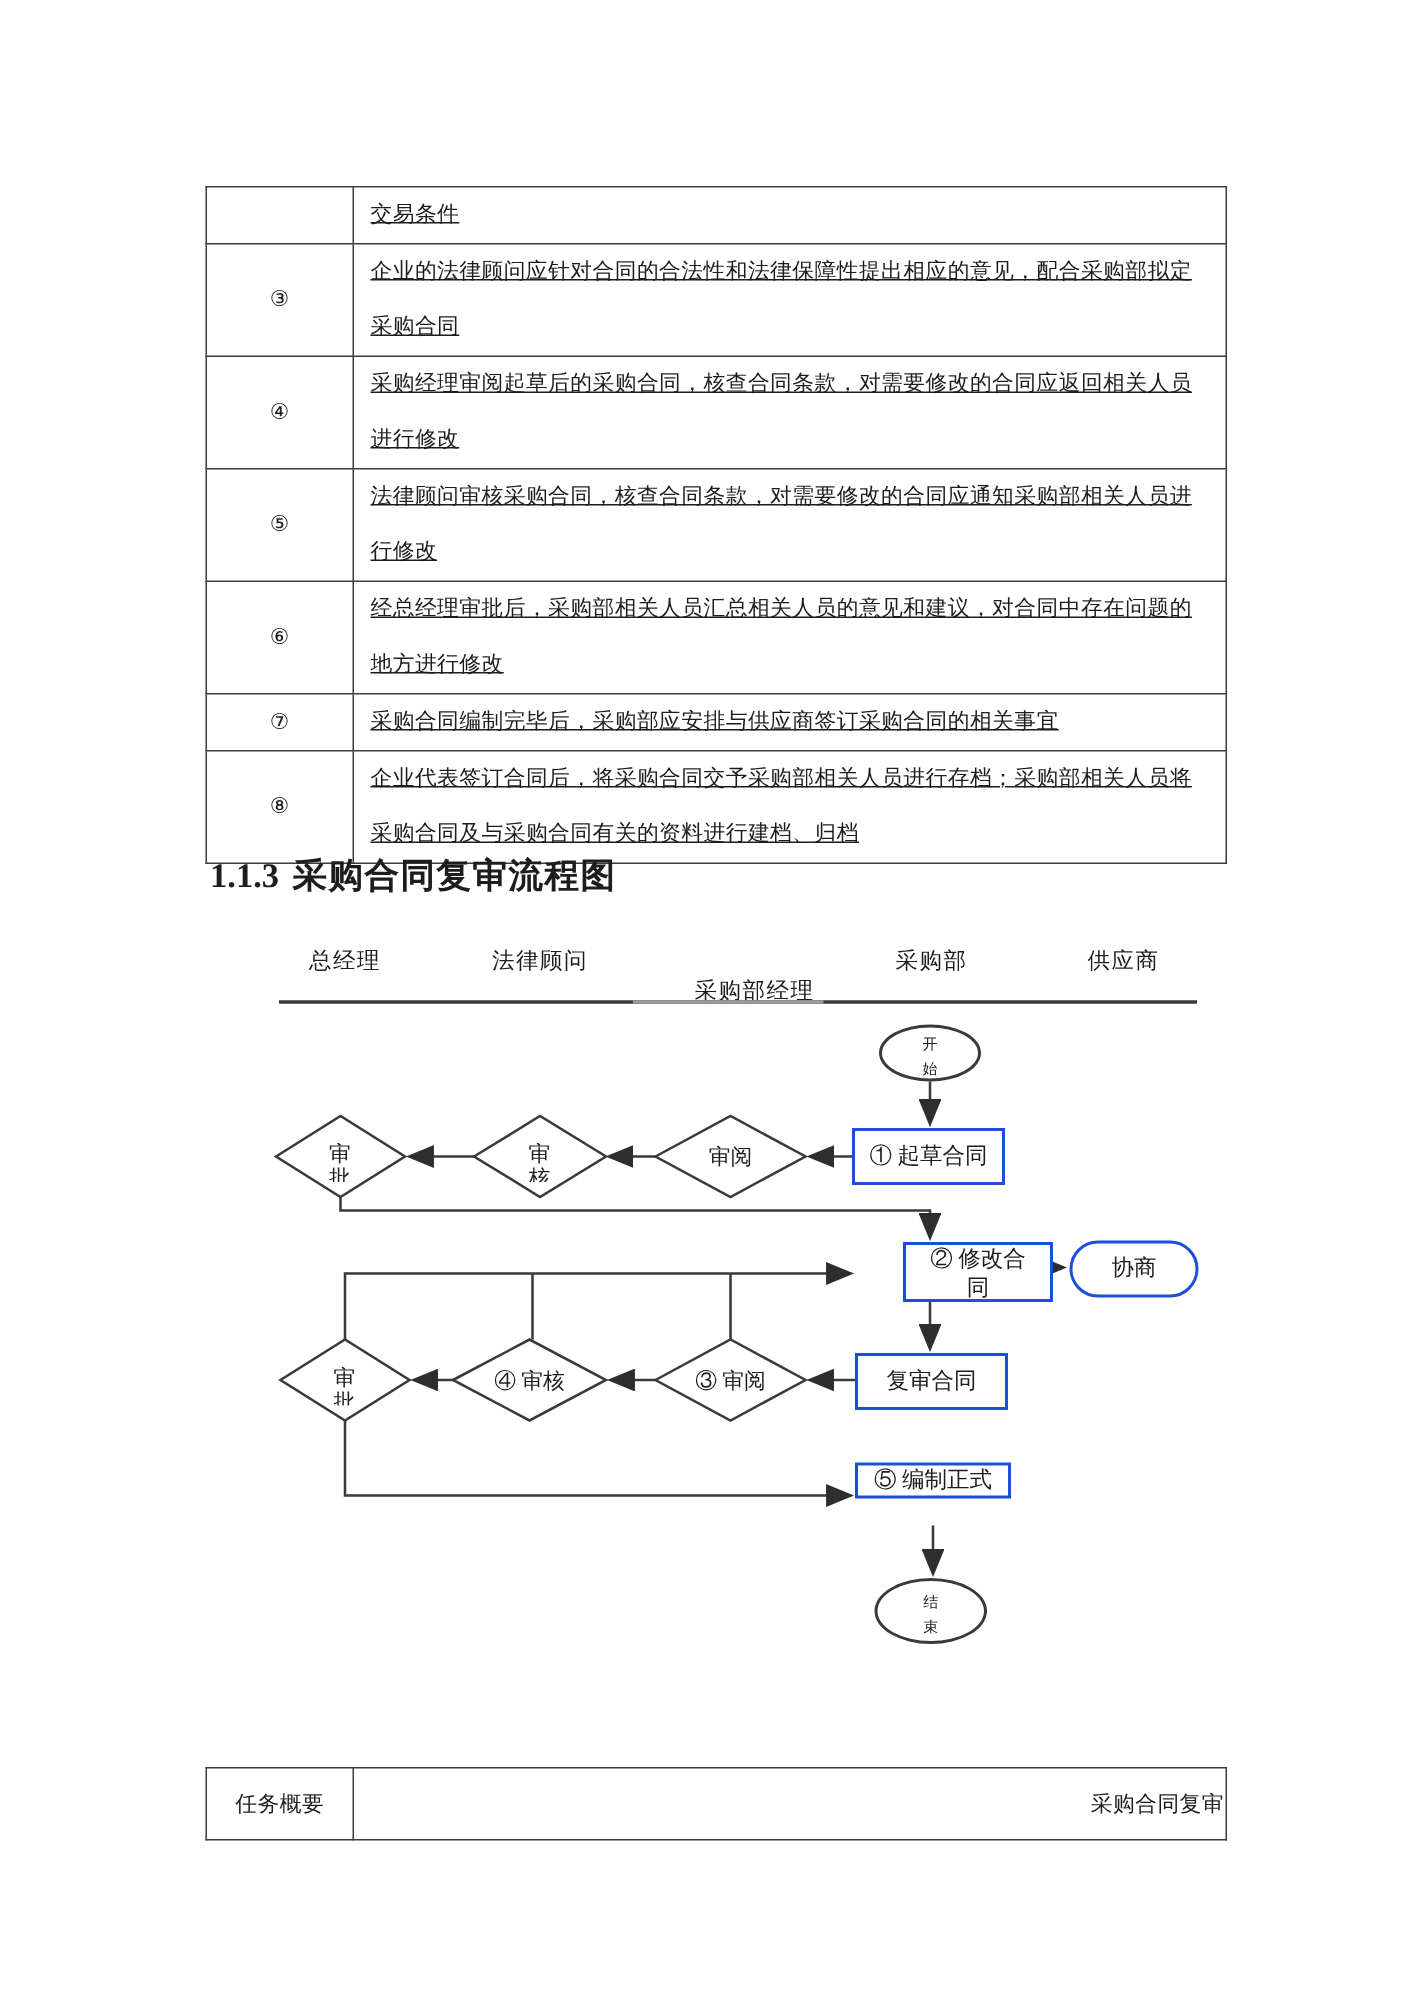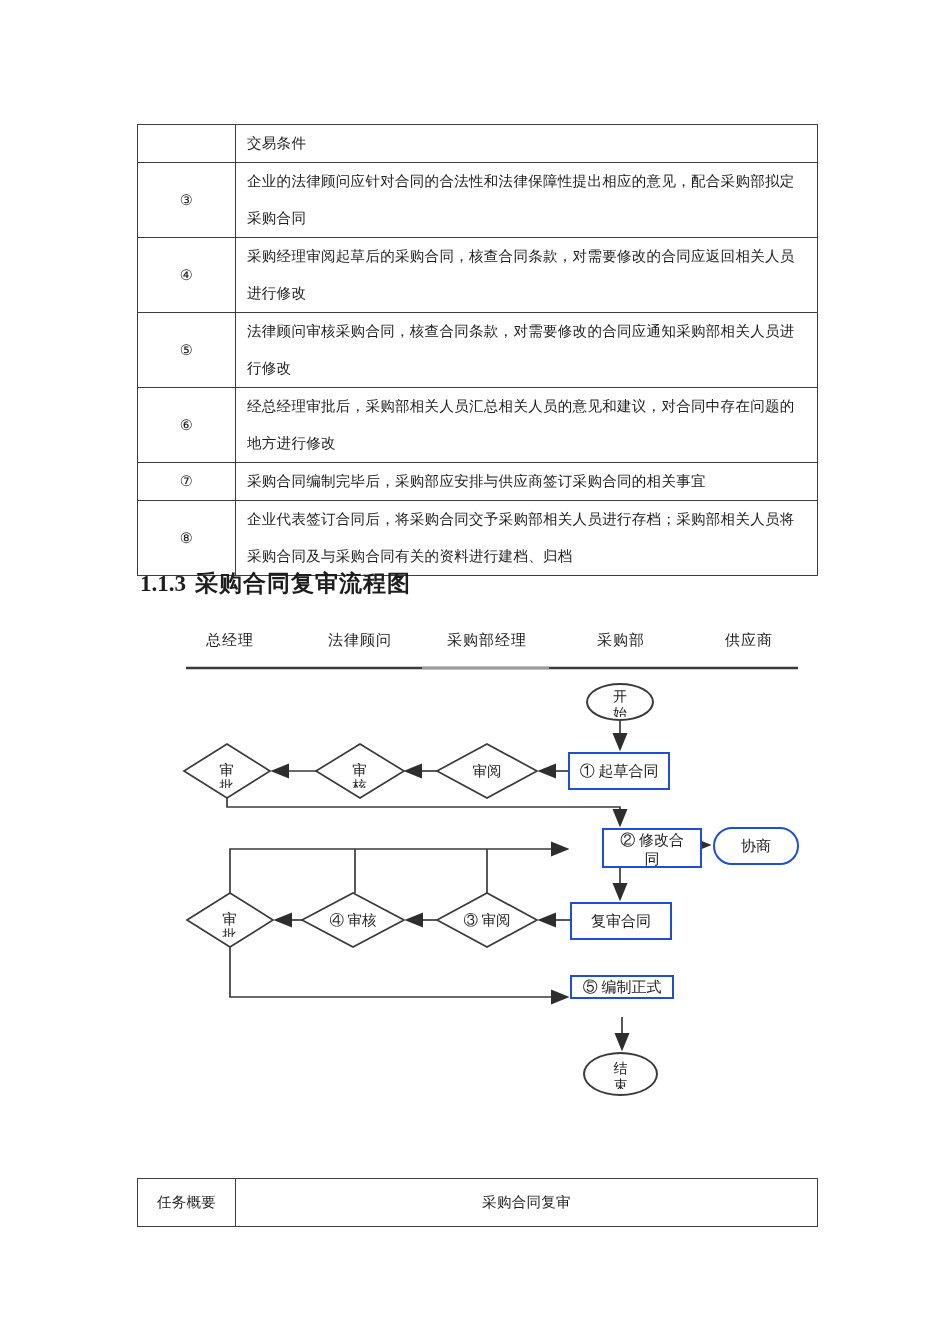--- a/index.html
+++ b/index.html
@@ -4,41 +4,41 @@
 <style>
   html,body{margin:0;padding:0;background:#ffffff;}
   .page{position:relative;width:950px;height:1344px;background:#ffffff;overflow:hidden;
         font-family:"Liberation Serif","DejaVu Serif",serif;color:#1d1d1d;}
 
   
   table.doc{border-collapse:collapse;table-layout:fixed;}
   table.doc td{border:1.5px solid #3d3d3d;vertical-align:middle;
                font-size:14.5px;letter-spacing:.3px;}
   td.numcell{width:95px;text-align:center;font-size:15px;}
-  td.txtcell{padding:0 8px 0 11px;vertical-align:top;line-height:37px;overflow:hidden;}
+  td.txtcell{padding:0 8px 0 11px;vertical-align:top;line-height:37px;overflow:hidden;text-decoration:underline;}
   table.t2 td{height:45px;}
   td.t2label{width:95px;text-align:center;}
-  td.t2value{text-align:center;}
+  td.t2value{text-align:right;}
 
   
   .heading{position:absolute;left:140px;font-weight:bold;font-size:23px;line-height:30px;white-space:nowrap;}
   .heading .h-num{font-family:"Liberation Serif","DejaVu Serif",serif;}
   .heading .h-txt{font-family:"Liberation Sans","DejaVu Sans",sans-serif;margin-left:9px;letter-spacing:1px;}
 
   
   .flow{position:absolute;left:0;top:620px;width:950px;height:500px;}
   .flow svg{position:absolute;left:0;top:0;}
   .lane{position:absolute;top:11px;transform:translateX(-50%);font-size:15px;letter-spacing:1px;white-space:nowrap;}
   .fc-box{position:absolute;border:2px solid #1d4ed8;background:#fff;box-sizing:border-box;
           text-align:center;font-size:15px;overflow:hidden;}
   .one-line{line-height:34px;white-space:nowrap;}
   .wrap-in{margin:1px auto 0;line-height:19px;word-break:break-all;}
   .oval{position:absolute;border:2px solid #3a3a3a;border-radius:50%;background:#fff;box-sizing:border-box;}
   .oval-text{margin:3px auto 0;width:17px;height:29px;overflow:hidden;line-height:17px;
-             font-size:14px;text-align:center;word-break:break-all;}
+             font-size:10px;text-align:center;word-break:break-all;}
   .dlabel{position:absolute;text-align:center;font-size:14.5px;white-space:nowrap;}
   .dclip{width:17px;height:26px;overflow:hidden;line-height:16px;white-space:normal;word-break:break-all;}
 </style>
 </head>
 <body>
 
 <div class="page">
 
   <table class="doc" style="position:absolute;left:137px;top:124px;width:681px;">
     <tbody>
@@ -74,21 +74,21 @@
     </table>
 
   <div class="heading" style="top:568px;">
     <span class="h-num">1.1.3</span><span class="h-txt">采购合同复审流程图</span>
   </div>
 
   <div class="flow">
 
     <div class="lane" style="left:230px;">总经理</div>
     <div class="lane" style="left:360px;">法律顾问</div>
-    <div class="lane" style="left:487px;">采购部经理</div>
+    <div class="lane" style="left:503px;margin-top:20px;">采购部经理</div>
     <div class="lane" style="left:621px;">采购部</div>
     <div class="lane" style="left:749px;">供应商</div>
 
     <svg width="950" height="500">
       <defs>
         <marker id="ah" markerWidth="11" markerHeight="9" refX="9" refY="4.5" orient="auto-start-reverse">
           <path d="M0,0 L11,4.5 L0,9 z" fill="#2e2e2e"></path>
         </marker>
       </defs>
       <g stroke="#3a3a3a" stroke-width="1.7" fill="none">

